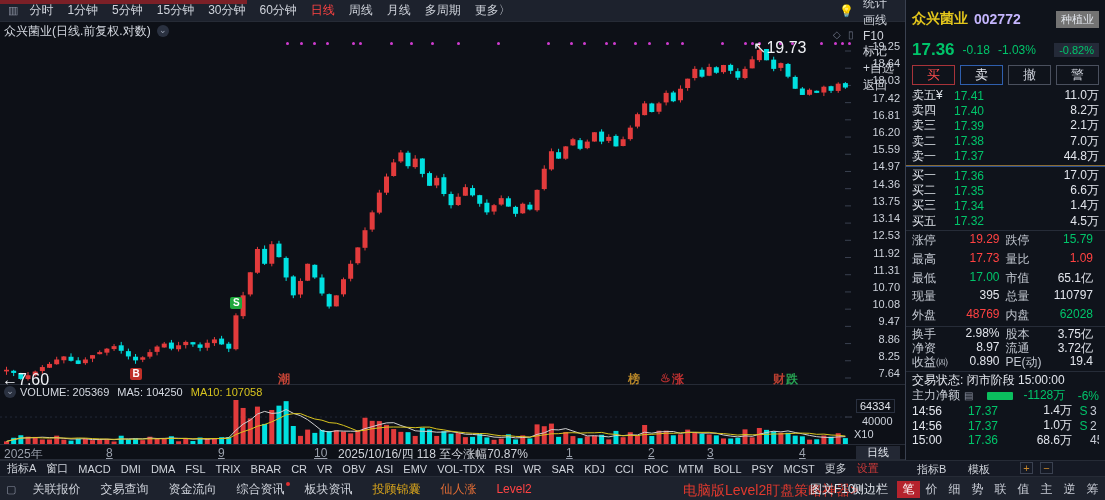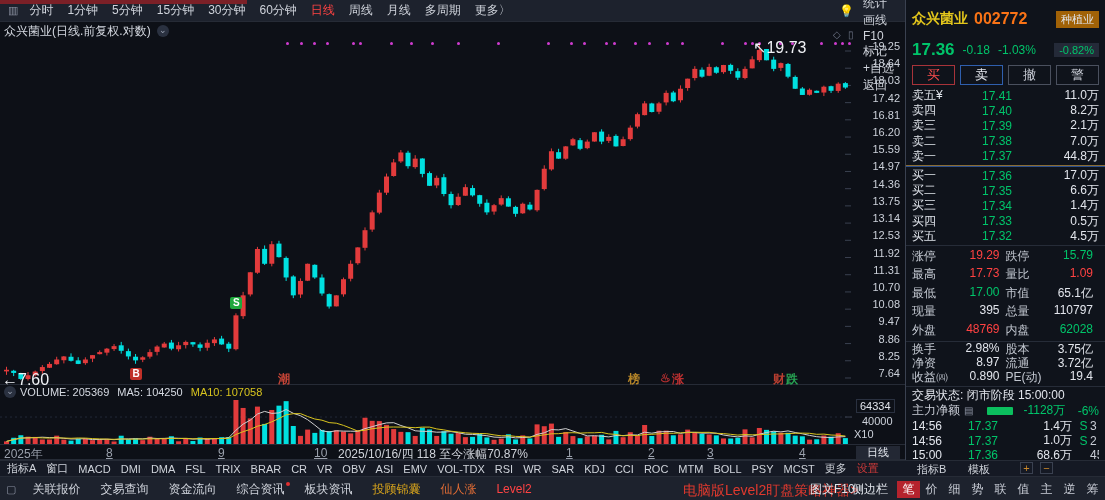--- a/index.html
+++ b/index.html
@@ -43,34 +43,34 @@
   .dot{position:absolute;width:3px;height:3px;border-radius:50%;background:#cf3ccf;top:20px;}
   .bs-marker{position:absolute;width:12px;height:12px;border-radius:2px;color:#fff;font-size:10px;font-weight:bold;
              text-align:center;line-height:12px;z-index:3;}
   .anno{position:absolute;color:#f0f2f6;font-size:16px;white-space:nowrap;z-index:3;}
   .stamp{position:absolute;top:349px;font-size:12px;font-weight:bold;opacity:.9;z-index:2;}
   
   .right-panel{position:absolute;left:905px;top:0;width:200px;height:460px;border-left:1px solid #3a4150;
                background:#0f131b;box-sizing:border-box;}
   .rp-header{height:22px;display:flex;align-items:center;padding:8px 6px;}
   .rp-name{color:#e3c61c;font-size:14px;font-weight:bold;}
-  .rp-code{color:#f97316;font-size:16px;font-weight:bold;margin-left:6px;}
-  .rp-industry{margin-left:auto;background:#a16207;padding:1px 5px;font-size:11px;color:#dfe3ea;}
+  .rp-code{color:#c4b5fd;font-size:14px;font-weight:bold;margin-left:6px;}
+  .rp-industry{margin-left:auto;background:#737373;padding:1px 5px;font-size:11px;color:#dfe3ea;}
   .rp-price-row{height:24px;display:flex;align-items:center;padding:0 6px;}
   .rp-last{color:#00c46a;font-size:17px;font-weight:bold;}
   .rp-chg{color:#00c46a;margin-left:8px;}
   .rp-chgp{color:#00c46a;margin-left:8px;}
   .rp-indpct{margin-left:auto;background:#242a38;color:#00c46a;padding:1px 5px;font-size:11px;}
   .rp-btns{height:26px;display:flex;gap:5px;padding:3px 6px 2px;box-sizing:border-box;}
   .rp-btn{flex:1;height:18px;line-height:18px;text-align:center;border:1px solid #4a505e;font-size:13px;color:#c9cdd6;}
   .rp-btn.buy{border-color:#a8333a;color:#ff4d4d;}
   .rp-btn.sell{border-color:#2f5fae;color:#e6e9f0;}
   .book-row{height:15.2px;display:flex;align-items:center;padding:0 6px;font-size:12px;}
   .book-label{width:36px;color:#dfe3ea;white-space:nowrap;}
-  .book-price{width:58px;text-align:right;color:#00c46a;margin-left:6px;}
+  .book-price{width:58px;text-align:left;color:#00c46a;margin-left:6px;}
   .book-vol{margin-left:auto;color:#e2e5ec;}
   .book-sep{height:2px;margin:1px 0;background:linear-gradient(to bottom,#8a6c34 50%,#2c4f8c 50%);}
   .sep{height:1px;background:#262c38;margin:1px 0;}
   .stat-row{height:18.6px;display:flex;align-items:center;padding:0 6px;font-size:12px;}
   .stat-row.small{height:14px;}
   .stat-cell{width:50%;display:flex;}
   .stat-l{color:#c2c7d0;white-space:nowrap;}
   .stat-v{margin-left:auto;padding-right:6px;white-space:nowrap;}
   .c-red{color:#ff4242;} .c-green{color:#00c46a;} .c-white{color:#e2e5ec;}
   .status-row{height:15px;line-height:15px;padding:0 6px;color:#e2e5ec;white-space:nowrap;}
@@ -680,25 +680,20 @@
           <span class="book-label">买二</span>
           <span class="book-price">17.35</span>
           <span class="book-vol">6.6万</span>
         </div>
         <div class="book-row">
           <span class="book-label">买三</span>
           <span class="book-price">17.34</span>
           <span class="book-vol">1.4万</span>
         </div>
         <div class="book-row">
-          <span class="book-label">买四</span>
-          <span class="book-price">17.33</span>
-          <span class="book-vol">0.5万</span>
-        </div>
-        <div class="book-row">
           <span class="book-label">买五</span>
           <span class="book-price">17.32</span>
           <span class="book-vol">4.5万</span>
         </div>
       </div>
     <div class="sep"></div>
     <div id="stats1">
         <div class="stat-row">
           <span class="stat-cell">
             <span class="stat-l">涨停</span>

